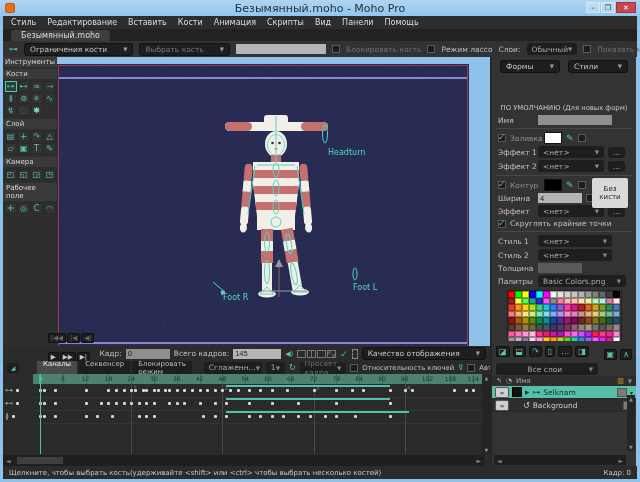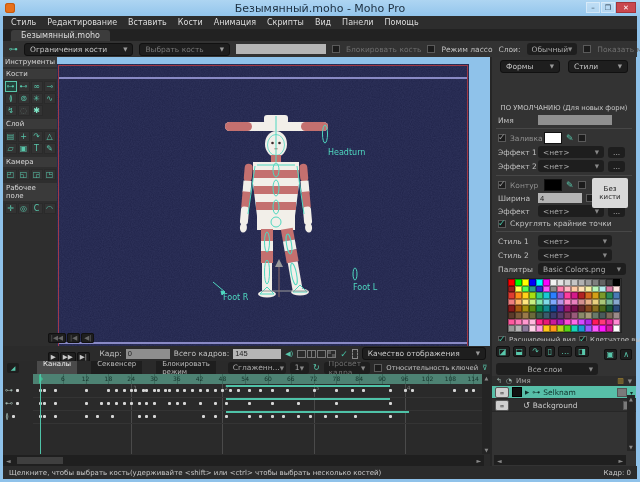--- a/index.html
+++ b/index.html
@@ -372,20 +372,24 @@
           <span>&lt;нет&gt;</span>
           <span class="car">▼</span>
         </span>
       </div>
     <div class="srow">
         <span class="lab">Стиль 2</span>
         <span class="dd" style="width:64px;">
           <span>&lt;нет&gt;</span>
           <span class="car">▼</span>
         </span>
+      </div>
+    <div class="srow">
+        <span class="lab">Толщина</span>
+        <input class="inp" style="width: 40px; background: rgb(90, 90, 90);" value="">
       </div>
     <div class="srow">
         <span class="lab">Палитры</span>
         <span class="dd" style="width:78px;">
           <span>Basic Colors.png</span>
           <span class="car">▼</span>
         </span>
       </div>
     <div id="palette-grid">
         <div class="sw" style="background: rgb(255, 0, 0);"></div>
@@ -543,21 +547,21 @@
     <span style="width:9px;height:8px;border:1px dashed #888;display:inline-block;"></span>
     <span class="btn" style="margin-left:auto;">
         <span>Качество отображения</span>
         <span class="car">▼</span>
       </span>
   </div>
 
   <div id="timeline" class="abs">
     <div style="position:absolute;left:4px;top:2px;width:12px;height:10px;background:#1e1e1e;color:#58c7ab;font-size:6px;text-align:center;line-height:10px;border-radius:2px;">◢</div>
     <div id="tl-header">
-      <span id="tl-tabs" style="display:flex;gap:14px;">
+      <span id="tl-tabs" style="display:flex;gap:2px;">
           <span class="tl-tab active">Каналы</span>
           <span class="tl-tab">Секвенсер</span>
           <span class="tl-tab">Блокировать режим</span>
         </span>
       <span class="dd" style="width:48px;margin-left:8px;">
           <span>Сглаженн...</span>
           <span class="car">▼</span>
         </span>
       <span class="dd" style="width:14px;">
           <span>1</span>

